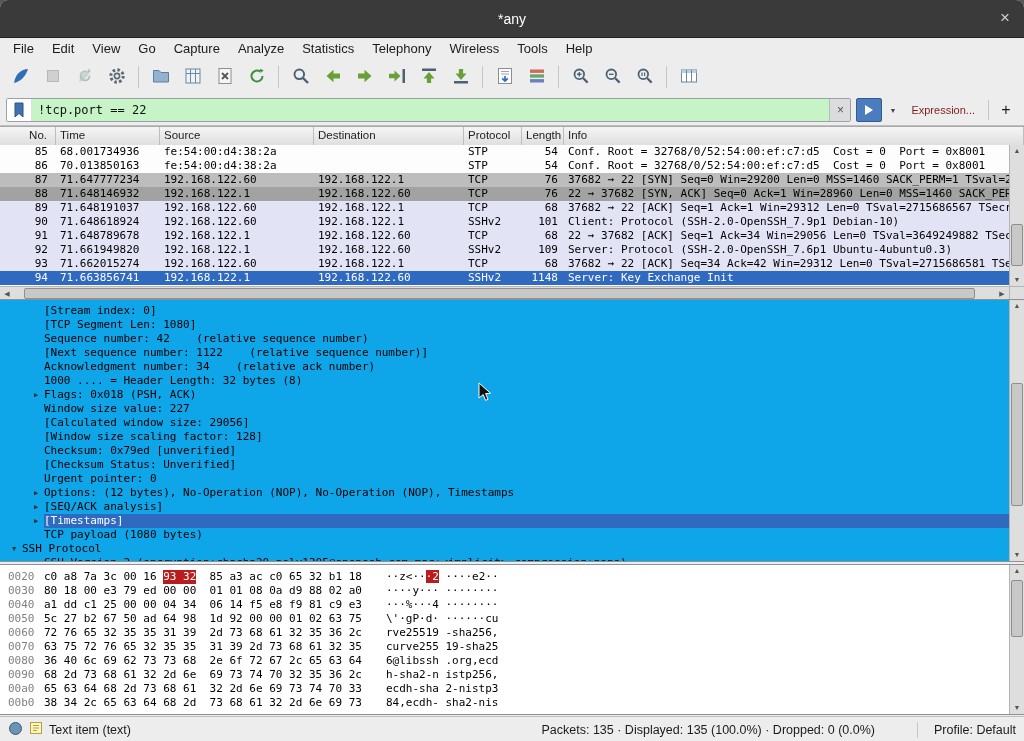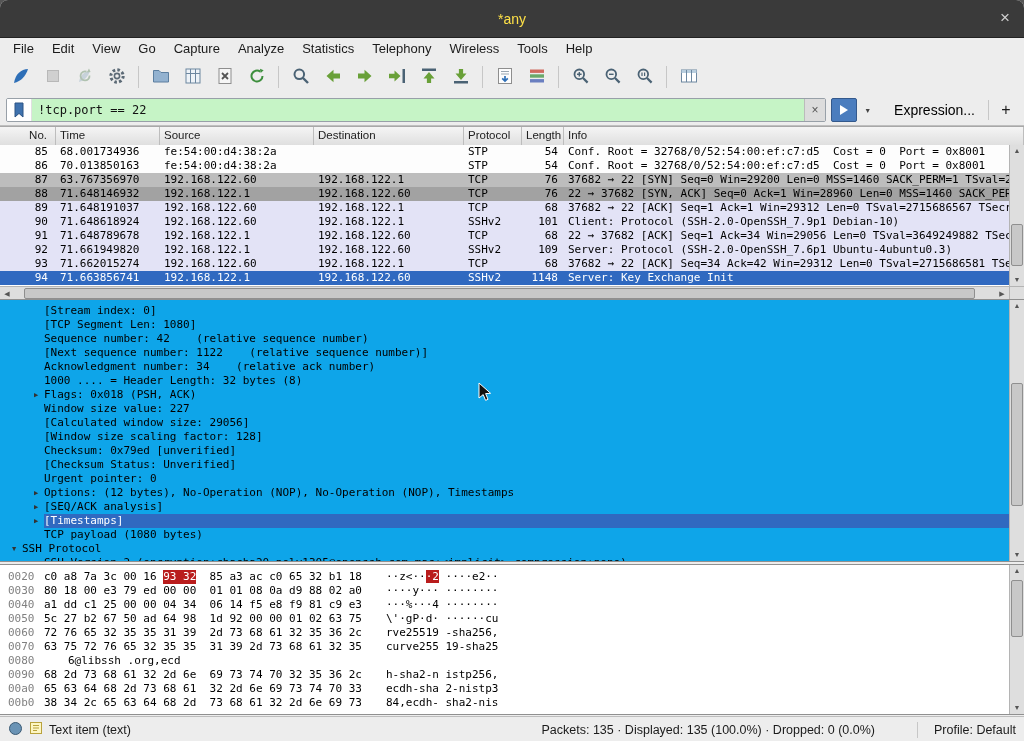--- a/index.html
+++ b/index.html
@@ -1,42 +1,42 @@
 <!DOCTYPE html>
 <html><head>
 <meta charset="utf-8">
 <style>
   html,body{margin:0;padding:0;background:#555;}
   .window{position:relative;width:1024px;height:741px;background:#ededed;overflow:hidden;
     font-family:"Liberation Sans","DejaVu Sans",sans-serif;border-radius:8px 8px 0 0;}
   
   .titlebar{position:absolute;top:0;left:0;right:0;height:37px;background:#3a3a3a;
     border-bottom:1px solid #222;display:flex;align-items:center;justify-content:center;}
-  .titlebar .title{color:#fde047;font-size:14px;}
+  .titlebar .title{color:#ffffff;font-size:14px;}
   .titlebar .close{position:absolute;right:14px;top:8px;color:#cfcfcf;font-size:17px;line-height:20px;cursor:default;}
   
   .menubar{position:absolute;top:37px;left:0;right:0;height:22px;display:flex;align-items:center;padding-left:4px;}
   .menu-item{padding:2px 9px;font-size:13px;color:#1b1b1b;}
   
   .toolbar{position:absolute;top:59px;left:0;right:0;height:36px;display:flex;align-items:center;padding:0 6px;gap:3px;}
   .tbtn{width:29px;height:27px;border:0;background:transparent;display:flex;align-items:center;justify-content:center;padding:0;}
   .tbtn svg{width:20px;height:20px;}
   .tbtn.disabled{opacity:.55;}
   .tsep{width:1px;height:22px;background:#c7c7c7;margin:0 4px;}
   
   .filterbar{position:absolute;top:95px;left:0;right:0;height:30px;display:flex;align-items:center;padding:0 6px;gap:5px;border-bottom:1px solid #bfbfbf;}
   .filter-field{flex:1;height:22px;background:#fff;border:1px solid #98a0a8;border-radius:2px;display:flex;align-items:center;overflow:hidden;}
   .bookmark{width:24px;height:100%;display:flex;align-items:center;justify-content:center;background:#fff;border-right:1px solid #e0e0e0;}
   .filter-input{flex:1;height:100%;background:#c6f4c6;display:flex;align-items:center;padding-left:6px;
     font-family:"DejaVu Sans Mono",monospace;font-size:12px;color:#111;white-space:pre;}
   .clear-btn{width:20px;height:100%;background:#dcdcdc;color:#555;font-size:12px;display:flex;align-items:center;justify-content:center;border-left:1px solid #bbb;}
   .apply-btn{width:24px;height:22px;background:#4b7dbe;border:1px solid #34598c;border-radius:2px;display:flex;align-items:center;justify-content:center;}
   .apply-arrow{width:0;height:0;border-left:8px solid #fff;border-top:5px solid transparent;border-bottom:5px solid transparent;}
   .caret{font-size:7px;color:#444;padding:0 2px;}
-  .expr-btn{background:transparent;border:0;font-size:14px;color:#000000;padding:2px 8px;margin-left:8px;}
+  .expr-btn{background:transparent;border:0;font-size:11px;color:#7f1d1d;padding:2px 8px;}
   .vline{width:1px;height:20px;background:#c7c7c7;}
   .addf-btn{background:transparent;border:0;font-size:16px;color:#1b1b1b;width:24px;}
   
   .plist-pane{position:absolute;top:126px;left:0;right:0;height:173px;background:#fff;border-top:1px solid #a8a8a8;}
   .plist-header{position:absolute;top:0;left:0;right:0;height:18px;display:flex;background:linear-gradient(#f5f5f5,#dfdfdf);border-bottom:1px solid #a5a5a5;}
   .hcell{flex:none;font-size:11.5px;color:#222;padding:2px 0 0 4px;border-right:1px solid #bdbdbd;overflow:hidden;white-space:pre;box-sizing:border-box;}
   .plist-body{position:absolute;top:18px;left:0;right:15px;height:140px;background:#fff;overflow:hidden;
     font-family:"DejaVu Sans Mono",monospace;font-size:11px;}
   .prow{display:flex;height:14px;line-height:14px;color:#000;}
   .cell{flex:none;overflow:hidden;white-space:pre;box-sizing:border-box;}
@@ -309,21 +309,21 @@
           <span class="cell c-time">70.013850163</span>
           <span class="cell c-src">fe:54:00:d4:38:2a</span>
           <span class="cell c-dst"></span>
           <span class="cell c-proto">STP</span>
           <span class="cell c-len">54</span>
           <span class="cell c-info">Conf. Root = 32768/0/52:54:00:ef:c7:d5  Cost = 0  Port = 0x8001</span>
         </div>
 
         <div class="prow row-syn1">
           <span class="cell c-no">87</span>
-          <span class="cell c-time">63.767356970</span>
+          <span class="cell c-time">71.647777234</span>
           <span class="cell c-src">192.168.122.60</span>
           <span class="cell c-dst">192.168.122.1</span>
           <span class="cell c-proto">TCP</span>
           <span class="cell c-len">76</span>
           <span class="cell c-info">37682 → 22 [SYN] Seq=0 Win=29200 Len=0 MSS=1460 SACK_PERM=1 TSval=2715686567 TSecr=0 WS=128</span>
         </div>
 
         <div class="prow row-syn2">
           <span class="cell c-no">88</span>
           <span class="cell c-time">71.648146932</span>
@@ -564,20 +564,21 @@
         <div class="hxrow">
           <span class="off">0070</span>
           <span class="hx">63 75 72 76 65 32 35 35  31 39 2d 73 68 61 32 35</span>
           <span class="hx hl-b"></span>
           <span class="hx"></span>
           <span class="ascii"><span>curve255 19-sha25</span><span class="hl-b"></span><span></span></span>
         </div>
 
         <div class="hxrow">
           <span class="off">0080</span>
+          <span class="hx">36 40 6c 69 62 73 73 68  2e 6f 72 67 2c 65 63 64</span>
           <span class="hx hl-b"></span>
           <span class="hx"></span>
           <span class="ascii"><span>6@libssh .org,ecd</span><span class="hl-b"></span><span></span></span>
         </div>
 
         <div class="hxrow">
           <span class="off">0090</span>
           <span class="hx">68 2d 73 68 61 32 2d 6e  69 73 74 70 32 35 36 2c</span>
           <span class="hx hl-b"></span>
           <span class="hx"></span>

